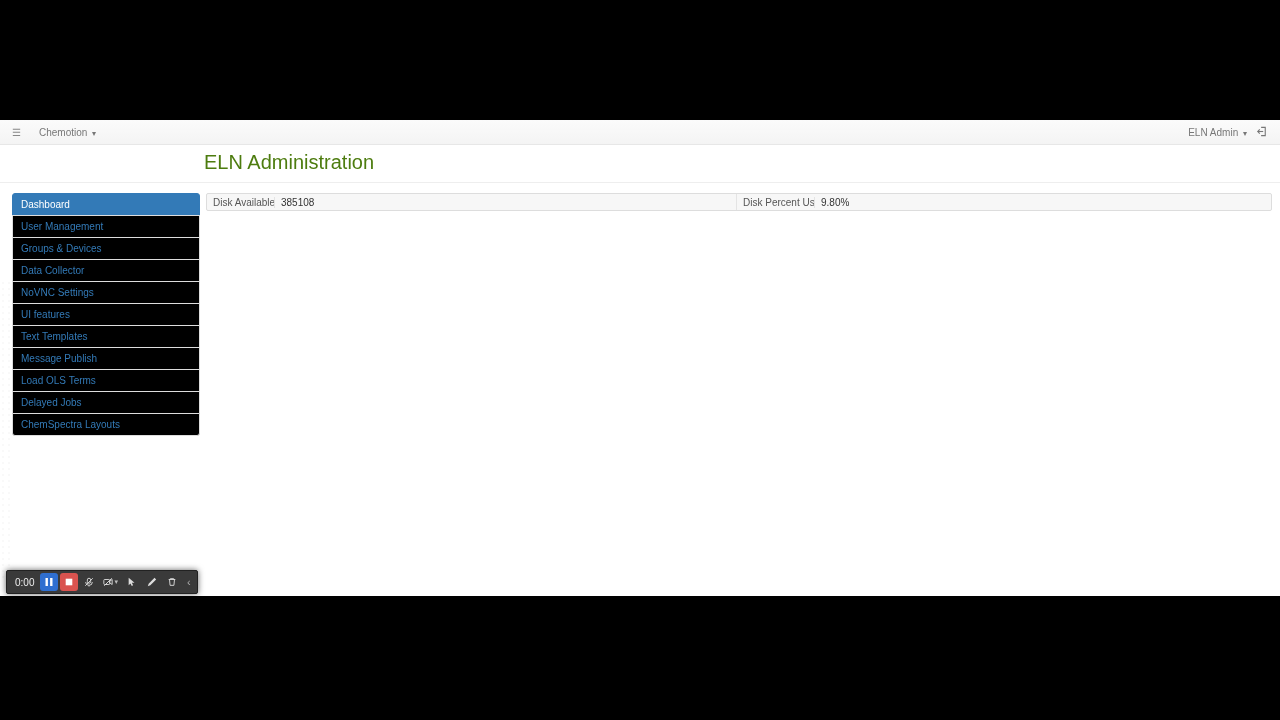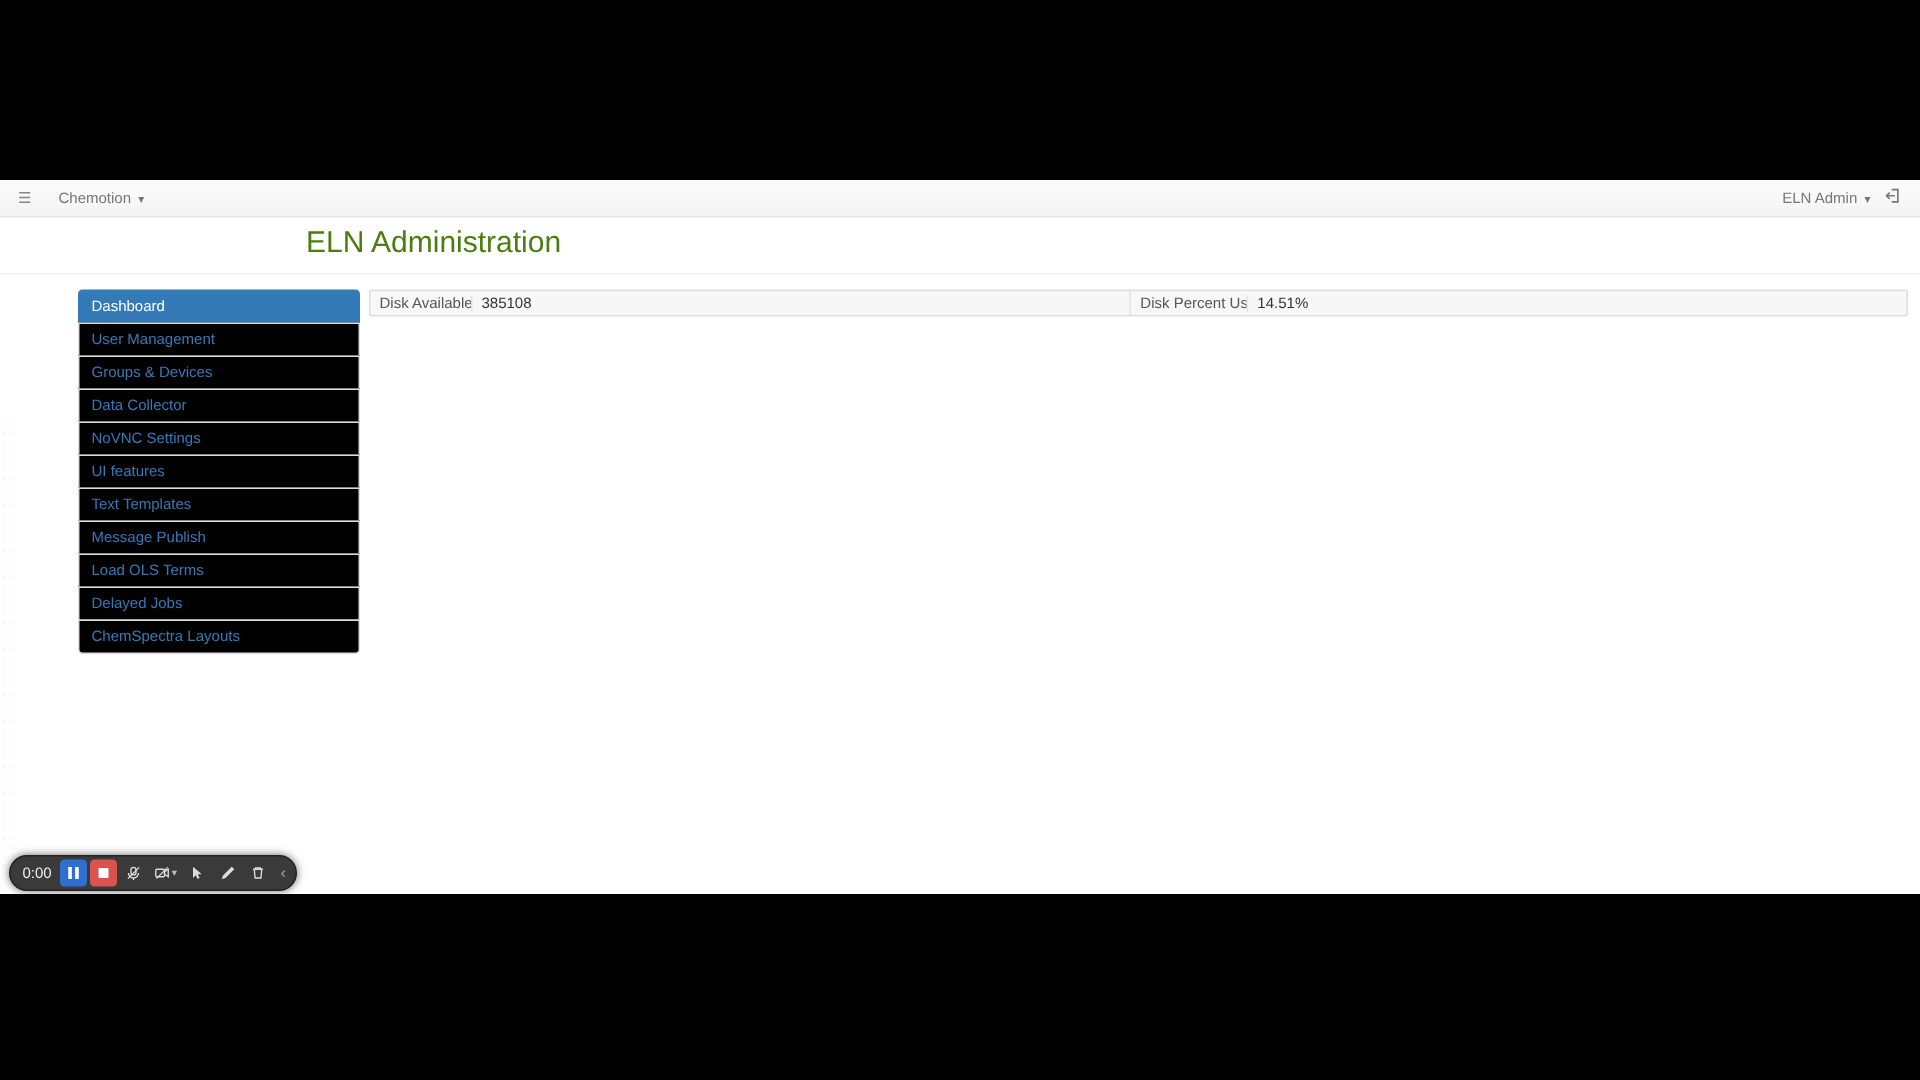--- a/index.html
+++ b/index.html
@@ -35,21 +35,21 @@
   .navbar .logout { margin-left:10px; color:#777; cursor:pointer; }
 
   .page-title {
     font-size: 20px;
     font-weight: 500;
     color: #4d7c0f;
     padding: 6px 0 8px 204px;
     border-bottom: 1px solid #eee;
   }
 
-  .body-row { display:flex; padding: 10px 8px 0 12px; gap:6px;margin-left:40px; }
+  .body-row { display:flex; padding: 10px 8px 0 12px; gap:6px; }
 
   .sidebar { width: 188px; }
   .sidebar .item {
     display:block;
     font-size: 10px;
     padding: 5px 8px;
     color: #337ab7;
     border:1px solid #ddd;
     margin-bottom:-1px;
     background:#000000;
@@ -90,21 +90,21 @@
     pointer-events:none;
   }
 
   
   .toolbar {
     position:absolute;
     left:6px; top:570px;
     height:24px;
     background:#3a3a3a;
     border:1px solid #222;
-    border-radius:12px;
+    border-radius:2px;
     box-shadow:0 0 6px rgba(0,0,0,.6);
     display:flex;
     align-items:center;
     padding:0 4px;
     gap:2px;
   }
   .tb-btn {
     height:18px;
     min-width:18px;
     border-radius:3px;
@@ -165,21 +165,21 @@
       <a class="item"><span>ChemSpectra Layouts</span></a>
     </div>
 
     <div class="content">
       <div class="info-row">
         <div class="cell-label w1">Disk Available (MB)</div>
         <div class="cell-value">385108</div>
         <div class="gap"></div>
         <div class="sep"></div>
         <div class="cell-label w2">Disk Percent Used (%)</div>
-        <div class="cell-value">14.51%</div>
+        <div class="cell-value">9.80%</div>
         <div class="gap"></div>
       </div>
     </div>
   </div>
 </div>
 
 <div class="toolbar">
   <span class="tb-time">0:00</span>
   <span class="tb-btn tb-blue">
     <svg viewBox="0 0 10 10">

